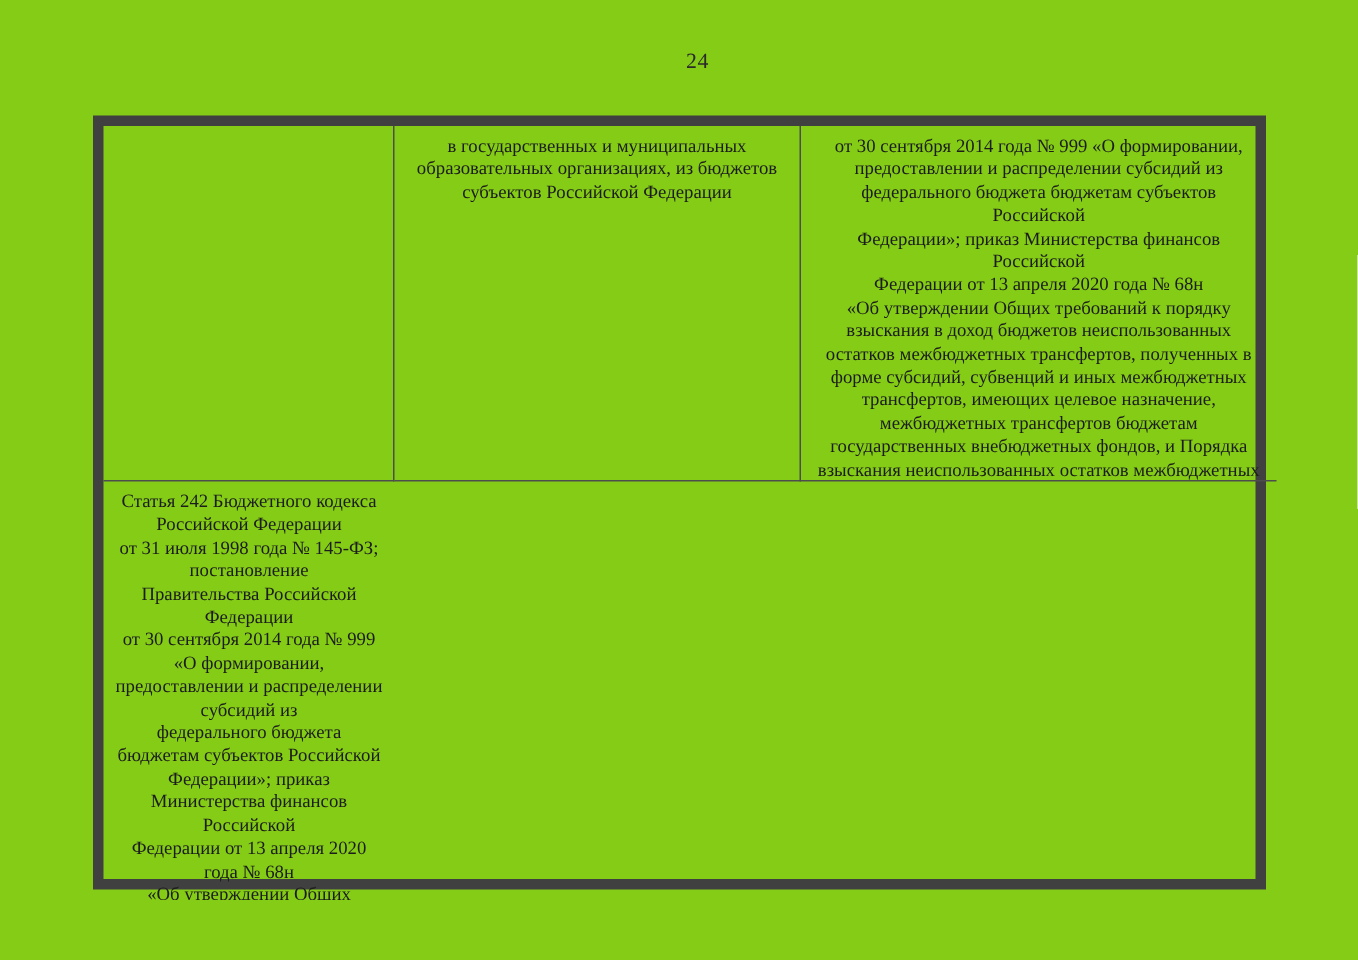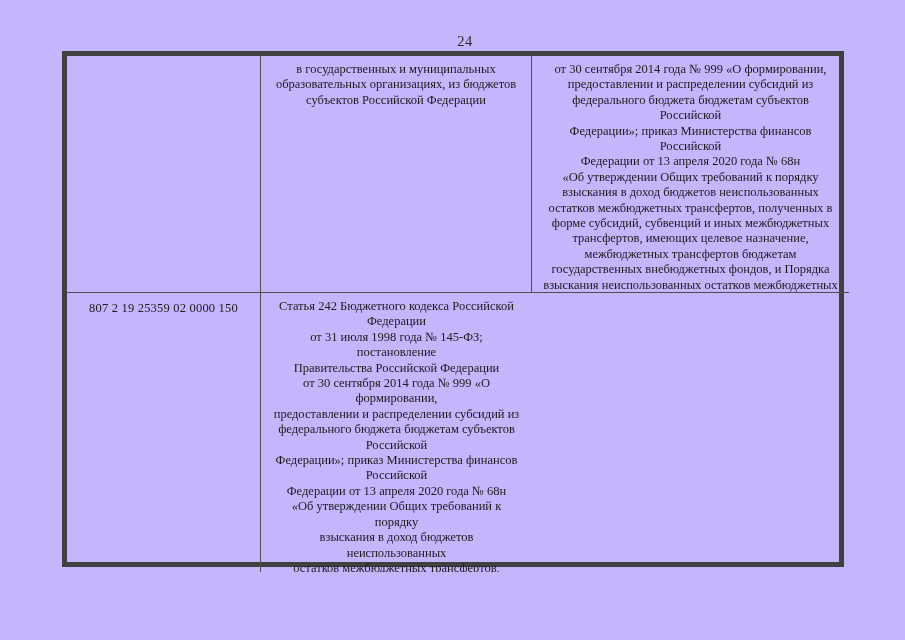--- a/index.html
+++ b/index.html
@@ -8,43 +8,43 @@
     background: #ffffff;
     width: 905px;
     height: 640px;
     overflow: hidden;
     font-family: "Liberation Serif", "DejaVu Serif", serif;
   }
   .page {
     position: relative;
     width: 905px;
     height: 640px;
-    background: #c4b5fd;
+    background: #84cc16;
     color: #1c1c1c;
   }
   .page-number {
     position: absolute;
     top: 33px;
     left: 0;
     width: 930px;           
     text-align: center;
     font-size: 14.5px;
     letter-spacing: 0.5px;
     color: #2a2a2a;
   }
   .doc-table {
     position: absolute;
     left: 62px;
-    top: 51px;
+    top: 77px;
     width: 782px;
     height: 516px;
     display: grid;
     grid-template-columns: 194px 271px 317px;
     grid-template-rows: 237px 279px;
-    border: 5px solid #404040;
+    border: 7px solid #404040;
     box-sizing: border-box;
   }
   .cell {
     box-sizing: border-box;
     padding: 6px 8px 4px 8px;
     font-size: 12.5px;
     line-height: 15.4px;
     text-align: center;
     color: #1c1c1c;
     white-space: pre-line;
@@ -76,21 +76,20 @@
 взыскания в доход бюджетов неиспользованных
 остатков межбюджетных трансфертов, полученных в
 форме субсидий, субвенций и иных межбюджетных
 трансфертов, имеющих целевое назначение,
 межбюджетных трансфертов бюджетам
 государственных внебюджетных фондов, и Порядка
 взыскания неиспользованных остатков межбюджетных
 трансфертов, предоставленных из федерального
 бюджета»</div>
 
-    <div class="cell code br">807 2 19 25359 02 0000 150</div>
     <div class="cell">Статья 242 Бюджетного кодекса Российской Федерации
 от 31 июля 1998 года № 145-ФЗ; постановление
 Правительства Российской Федерации
 от 30 сентября 2014 года № 999 «О формировании,
 предоставлении и распределении субсидий из
 федерального бюджета бюджетам субъектов Российской
 Федерации»; приказ Министерства финансов Российской
 Федерации от 13 апреля 2020 года № 68н
 «Об утверждении Общих требований к порядку
 взыскания в доход бюджетов неиспользованных

